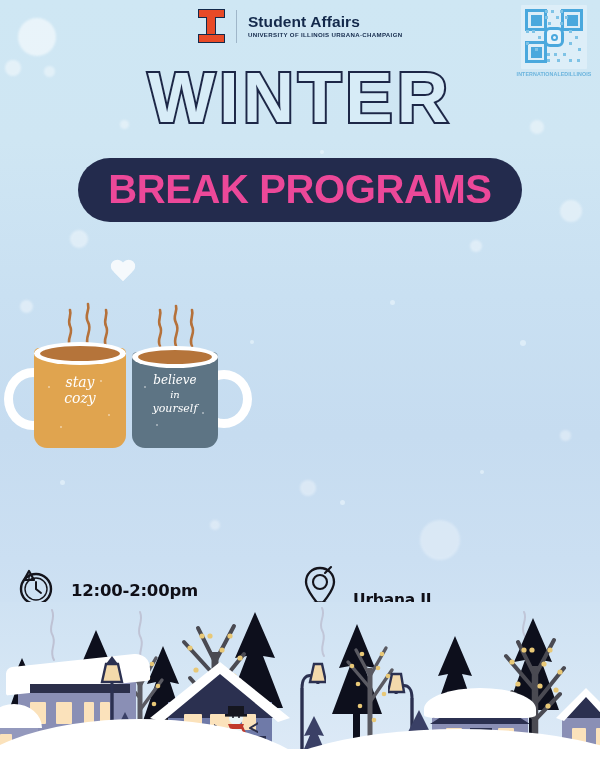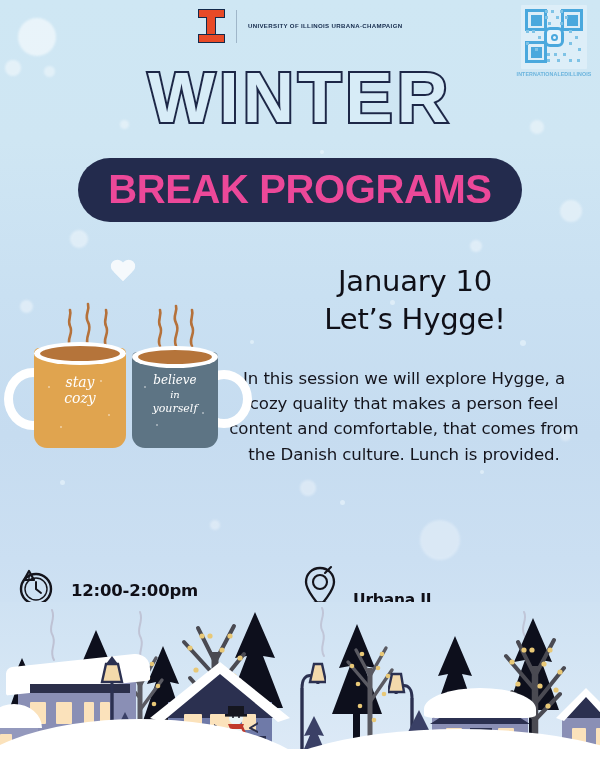--- a/index.html
+++ b/index.html
@@ -156,20 +156,21 @@
   </div>
 
   <div class="hdr">
     <span class="ilogo">
       <span class="bar top"></span>
         <span class="bar mid"></span>
         <span class="bar bot"></span>
     </span>
     <span class="hdr-div"></span>
     <span class="hdr-txt">
+      <span class="sa-title">Student Affairs</span>
       <span class="sa-sub">UNIVERSITY OF ILLINOIS URBANA-CHAMPAIGN</span>
     </span>
   </div>
 
   <div class="qrwrap">
     <div class="qrbox">
       <span class="qr-eye" style="left:4px;top:4px;width:16px;height:16px;">
           <i></i>
         </span>
       <span class="qr-eye" style="right:4px;top:4px;width:16px;height:16px;">
@@ -208,26 +209,21 @@
   </div>
 
   <div class="winter">WINTER</div>
 
   <div class="pillwrap">
     <div class="pill">
       <span>BREAK PROGRAMS</span>
     </div>
   </div>
 
-  <div class="evt">
-    <div class="date">January 10</div>
-    <div class="name">Let’s Hygge!</div>
-  </div>
-
-  <div class="desc">In this session we will explore Hygge, a cozy quality that makes a person feel content and comfortable, that comes from the Danish culture. Lunch is provided.</div>
+
 
   <div class="mugs">
 
     <div class="steam" style="left:48px;top:0px;">
       <svg width="60" height="48" viewBox="0 0 60 48">
         <path d="M8 46 C4 38 12 34 8 26 C5 20 10 16 8 10" stroke="#b5713a" stroke-width="2.6" fill="none" stroke-linecap="round"></path>
         <path d="M26 46 C22 36 31 31 26 22 C22 15 28 11 26 4" stroke="#b5713a" stroke-width="2.6" fill="none" stroke-linecap="round"></path>
         <path d="M44 46 C40 38 48 34 44 26 C41 20 46 16 44 10" stroke="#b5713a" stroke-width="2.6" fill="none" stroke-linecap="round"></path>
       </svg>
     </div>

